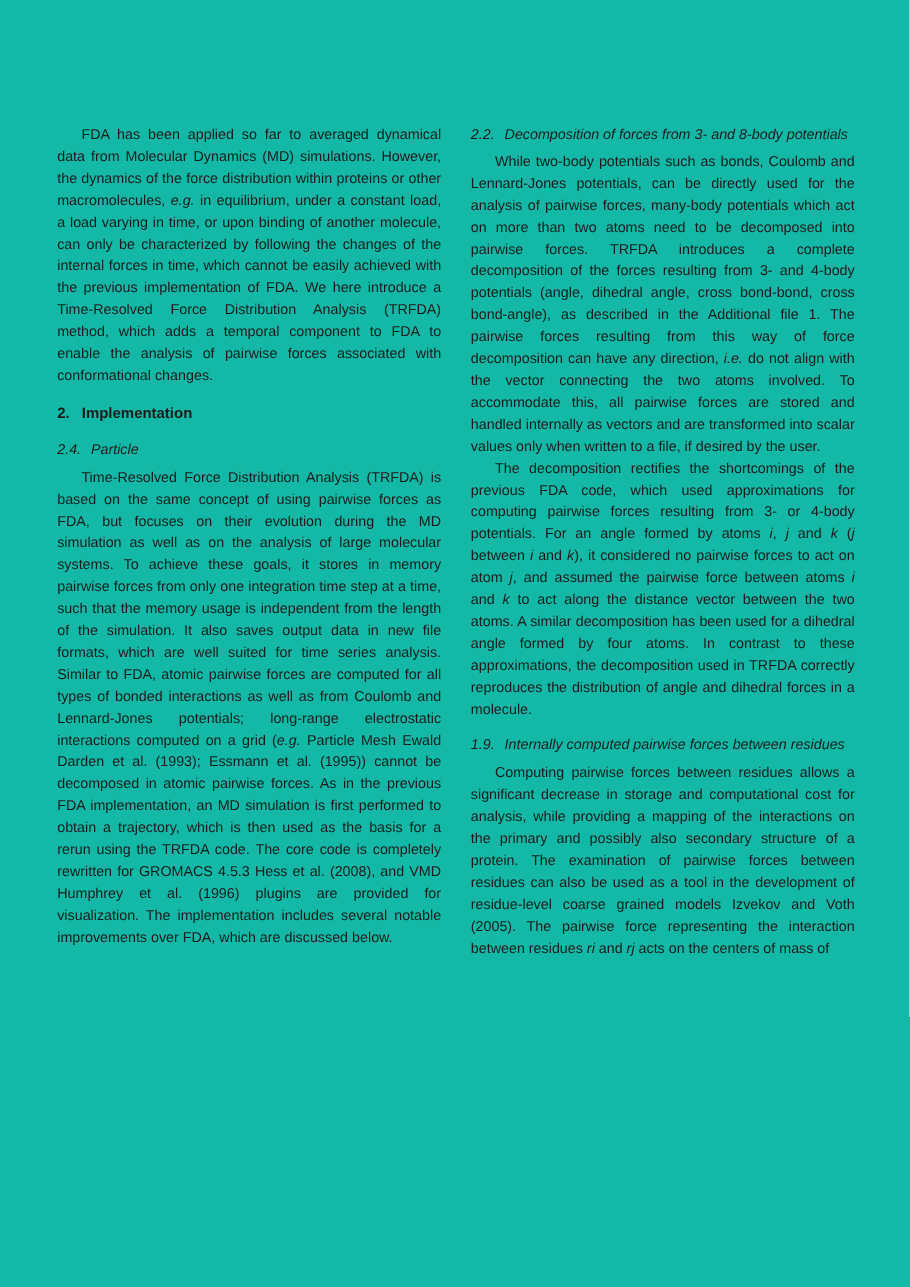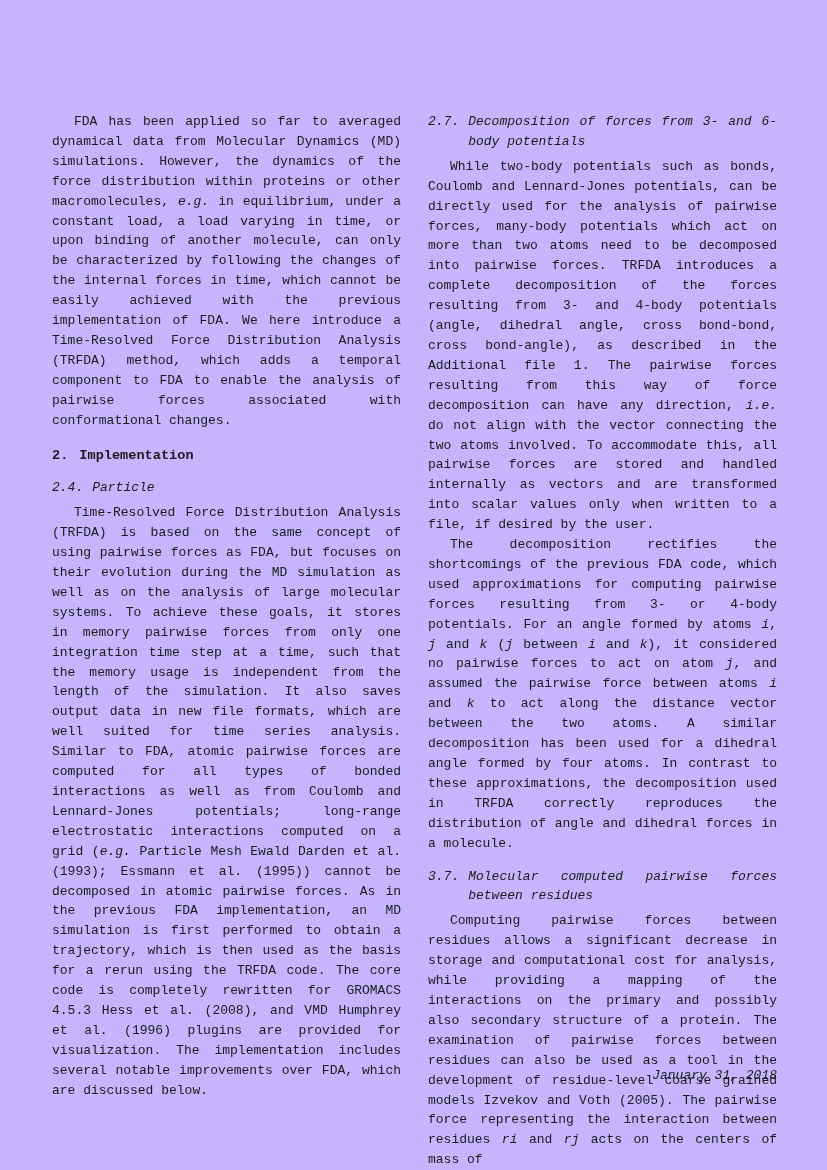--- a/index.html
+++ b/index.html
@@ -1,20 +1,20 @@
 <!DOCTYPE html>
 <html lang="en"><head>
 <meta charset="utf-8">
 <style>
   html,body{margin:0;padding:0;background:#ffffff;}
   .page{
     position:relative;
     width:827px;height:1170px;
-    background:#c4b5fd;
-    font-family:Liberation Mono, monospace;
+    background:#14b8a6;
+    font-family:Liberation Sans, sans-serif;
     color:#1b1b1b;
     overflow:hidden;
   }
   .col{
     position:absolute;
     top:112px;
     width:349px;
     font-size:13px;
     line-height:19.9px;
     text-align:justify;
@@ -62,25 +62,24 @@
         <span class="title">Implementation</span>
       </div>
       <div class="h3">
         <span class="num">2.4.</span>
         <span class="title">Particle</span>
       </div>
       <p class="para"><span>Time-Resolved Force Distribution Analysis (TRFDA) is based on the same concept of using pairwise forces as FDA, but focuses on their evolution during the MD simulation as well as on the analysis of large molecular systems. To achieve these goals, it stores in memory pairwise forces from only one integration time step at a time, such that the memory usage is independent from the length of the simulation. It also saves output data in new file formats, which are well suited for time series analysis. Similar to FDA, atomic pairwise forces are computed for all types of bonded interactions as well as from Coulomb and Lennard-Jones potentials; long-range electrostatic interactions computed on a grid (</span><span class="it">e.g.</span><span> Particle Mesh Ewald Darden et al. (1993); Essmann et al. (1995)) cannot be decomposed in atomic pairwise forces. As in the previous FDA implementation, an MD simulation is first performed to obtain a trajectory, which is then used as the basis for a rerun using the TRFDA code. The core code is completely rewritten for GROMACS 4.5.3 Hess et al. (2008), and VMD Humphrey et al. (1996) plugins are provided for visualization. The implementation includes several notable improvements over FDA, which are discussed below.</span></p>
     </div>
   <div class="col col-right">
       <div class="h3">
-        <span class="num">2.7.</span>
-        <span class="title">Decomposition of forces from 3- and 6-body potentials</span>
+        <span class="num">2.2.</span>
+        <span class="title">Decomposition of forces from 3- and 8-body potentials</span>
       </div>
       <p class="para"><span>While two-body potentials such as bonds, Coulomb and Lennard-Jones potentials, can be directly used for the analysis of pairwise forces, many-body potentials which act on more than two atoms need to be decomposed into pairwise forces. TRFDA introduces a complete decomposition of the forces resulting from 3- and 4-body potentials (angle, dihedral angle, cross bond-bond, cross bond-angle), as described in the Additional file 1. The pairwise forces resulting from this way of force decomposition can have any direction, </span><span class="it">i.e.</span><span> do not align with the vector connecting the two atoms involved. To accommodate this, all pairwise forces are stored and handled internally as vectors and are transformed into scalar values only when written to a file, if desired by the user.</span></p>
       <p class="para"><span>The decomposition rectifies the shortcomings of the previous FDA code, which used approximations for computing pairwise forces resulting from 3- or 4-body potentials. For an angle formed by atoms </span><span class="it">i</span><span>, </span><span class="it">j</span><span> and </span><span class="it">k</span><span> (</span><span class="it">j</span><span> between </span><span class="it">i</span><span> and </span><span class="it">k</span><span>), it considered no pairwise forces to act on atom </span><span class="it">j</span><span>, and assumed the pairwise force between atoms </span><span class="it">i</span><span> and </span><span class="it">k</span><span> to act along the distance vector between the two atoms. A similar decomposition has been used for a dihedral angle formed by four atoms. In contrast to these approximations, the decomposition used in TRFDA correctly reproduces the distribution of angle and dihedral forces in a molecule.</span></p>
       <div class="h3">
-        <span class="num">3.7.</span>
-        <span class="title">Molecular computed pairwise forces between residues</span>
+        <span class="num">1.9.</span>
+        <span class="title">Internally computed pairwise forces between residues</span>
       </div>
       <p class="para"><span>Computing pairwise forces between residues allows a significant decrease in storage and computational cost for analysis, while providing a mapping of the interactions on the primary and possibly also secondary structure of a protein. The examination of pairwise forces between residues can also be used as a tool in the development of residue-level coarse grained models Izvekov and Voth (2005). The pairwise force representing the interaction between residues </span><span class="it">ri</span><span> and </span><span class="it">rj</span><span> acts on the centers of mass of</span></p>
     </div>
-  <div class="footer-date">January 31, 2018</div>
 </div>
 
 </body></html>

